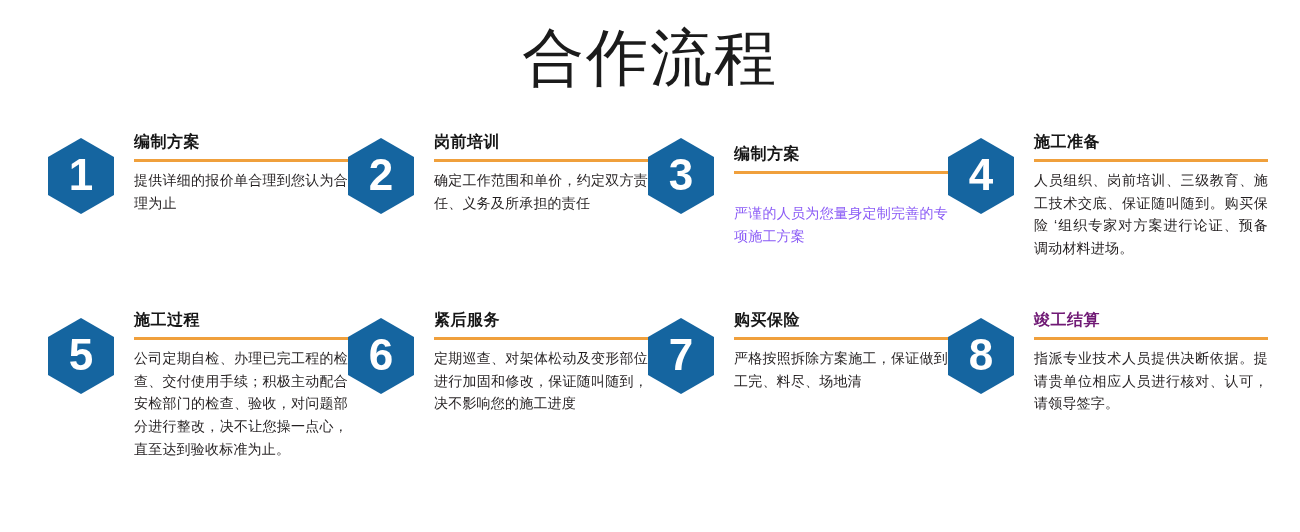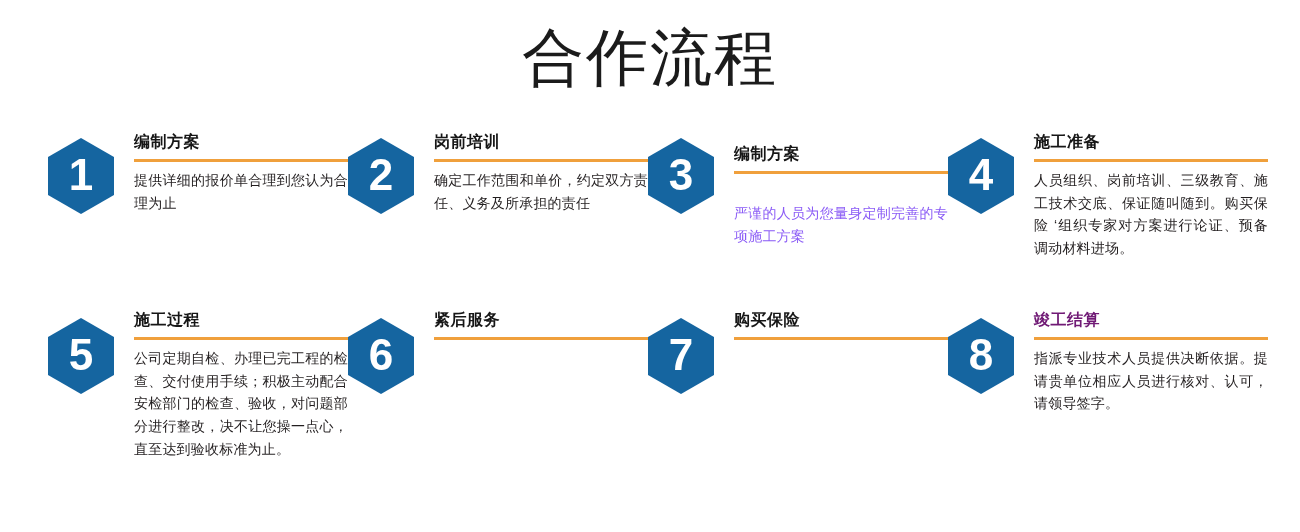--- a/index.html
+++ b/index.html
@@ -183,32 +183,34 @@
 
       <div class="step col-2">
         <div class="hex-wrap">
           <div class="hex" style="background: rgb(21, 101, 160);">
             <span class="hex-num" style="color: rgb(255, 255, 255);">6</span>
           </div>
         </div>
         <div class="body-col">
           <div class="step-title" style="color: rgb(22, 22, 22);">紧后服务</div>
           <div class="rule" style="background: rgb(240, 160, 60);"></div>
+          <div class="step-desc" style="color: rgb(35, 31, 32);">定期巡查、对架体松动及变形部位进行加固和修改，保证随叫随到，决不影响您的施工进度</div>
         </div>
       </div>
 
       <div class="step col-3">
         <div class="hex-wrap">
           <div class="hex" style="background: rgb(21, 101, 160);">
             <span class="hex-num" style="color: rgb(255, 255, 255);">7</span>
           </div>
         </div>
         <div class="body-col">
           <div class="step-title" style="color: rgb(22, 22, 22);">购买保险</div>
           <div class="rule" style="background: rgb(240, 160, 60);"></div>
+          <div class="step-desc" style="color: rgb(35, 31, 32);">严格按照拆除方案施工，保证做到工完、料尽、场地清</div>
         </div>
       </div>
 
       <div class="step col-4">
         <div class="hex-wrap">
           <div class="hex" style="background: rgb(21, 101, 160);">
             <span class="hex-num" style="color: rgb(255, 255, 255);">8</span>
           </div>
         </div>
         <div class="body-col">

